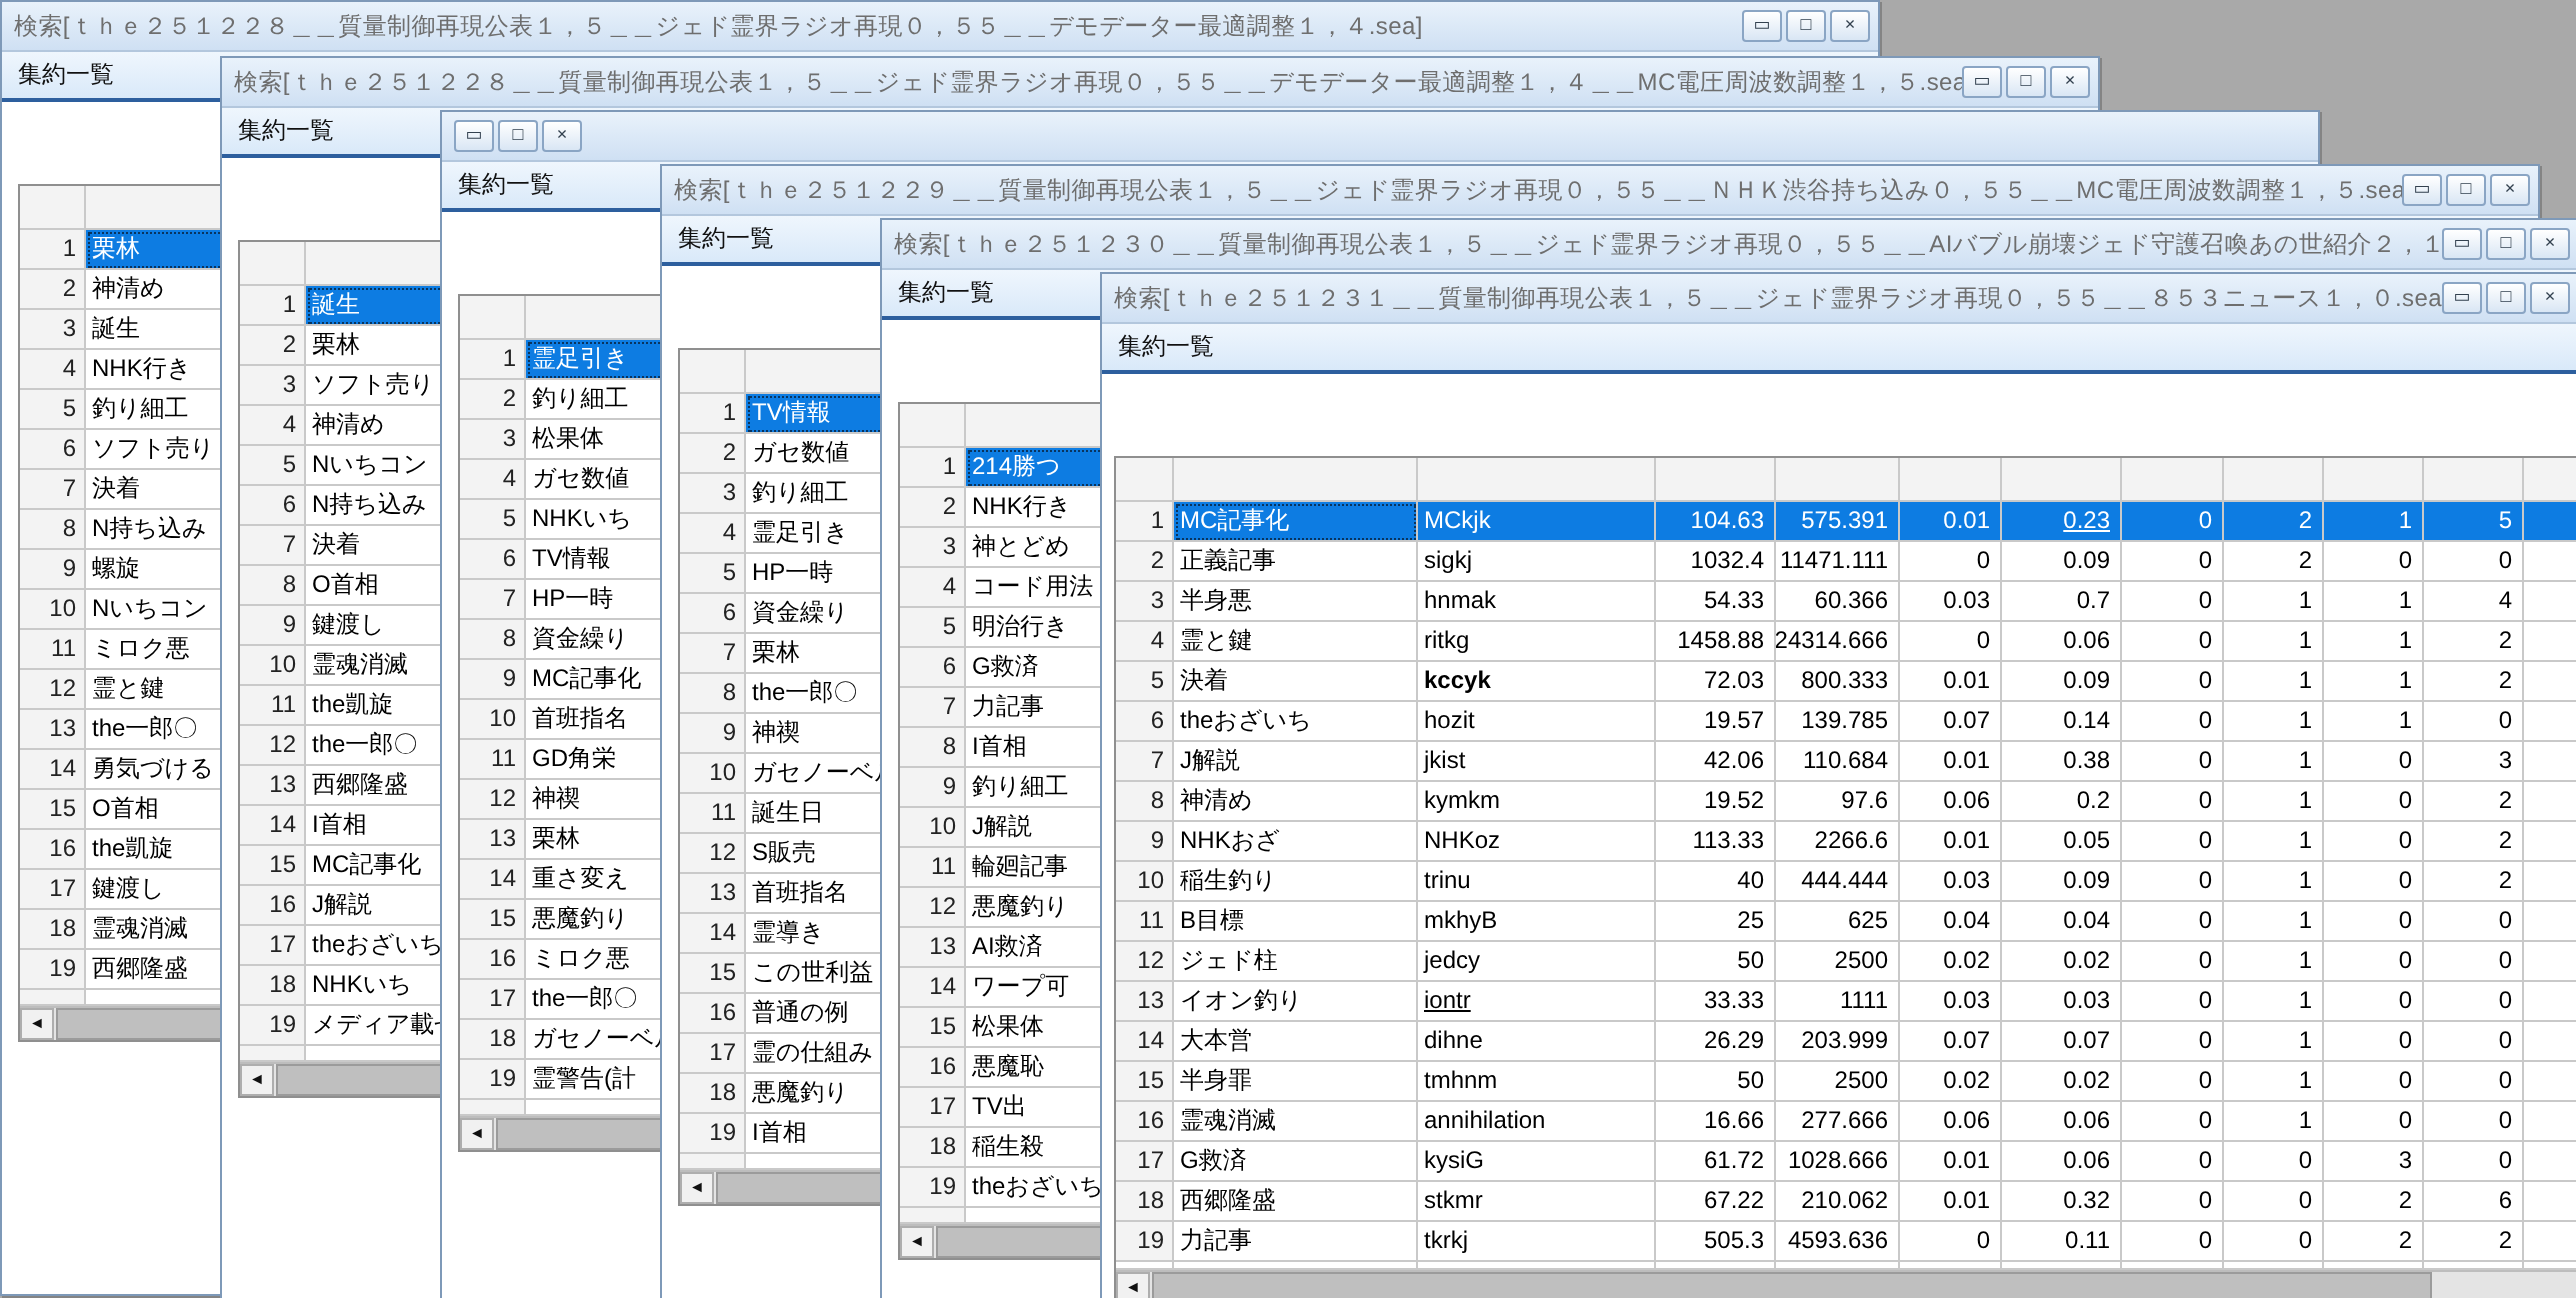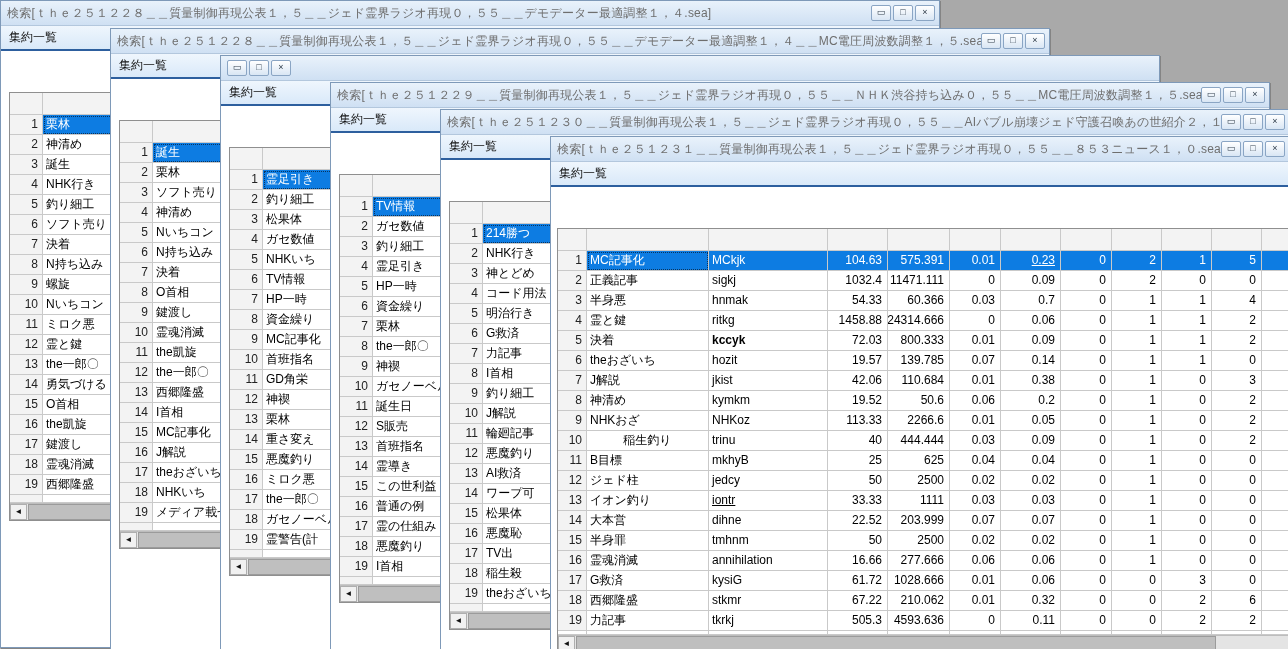--- a/index.html
+++ b/index.html
@@ -803,21 +803,21 @@
           <div class="gcell num" style="width: 50px;">1</div>
           <div class="gcell num" style="width: 50px;">0</div>
           <div class="gcell num" style="width: 50px;">3</div>
           <div class="gcell" style="width: 60px;"></div>
         </div>
         <div class="grow">
           <div class="gcell rownum" style="width: 29px;">8</div>
           <div class="gcell" style="width: 122px;">神清め</div>
           <div class="gcell" style="width: 119px;">kymkm</div>
           <div class="gcell num" style="width: 60px;">19.52</div>
-          <div class="gcell num" style="width: 62px;">50.6</div>
+          <div class="gcell num" style="width: 62px;">97.6</div>
           <div class="gcell num" style="width: 51px;">0.06</div>
           <div class="gcell num" style="width: 60px;">0.2</div>
           <div class="gcell num" style="width: 51px;">0</div>
           <div class="gcell num" style="width: 50px;">1</div>
           <div class="gcell num" style="width: 50px;">0</div>
           <div class="gcell num" style="width: 50px;">2</div>
           <div class="gcell" style="width: 60px;"></div>
         </div>
         <div class="grow">
           <div class="gcell rownum" style="width: 29px;">9</div>
@@ -828,21 +828,21 @@
           <div class="gcell num" style="width: 51px;">0.01</div>
           <div class="gcell num" style="width: 60px;">0.05</div>
           <div class="gcell num" style="width: 51px;">0</div>
           <div class="gcell num" style="width: 50px;">1</div>
           <div class="gcell num" style="width: 50px;">0</div>
           <div class="gcell num" style="width: 50px;">2</div>
           <div class="gcell" style="width: 60px;"></div>
         </div>
         <div class="grow">
           <div class="gcell rownum" style="width: 29px;">10</div>
-          <div class="gcell" style="width: 122px; text-align: center;">稲生釣り</div>
+          <div class="gcell" style="width: 122px;">稲生釣り</div>
           <div class="gcell" style="width: 119px;">trinu</div>
           <div class="gcell num" style="width: 60px;">40</div>
           <div class="gcell num" style="width: 62px;">444.444</div>
           <div class="gcell num" style="width: 51px;">0.03</div>
           <div class="gcell num" style="width: 60px;">0.09</div>
           <div class="gcell num" style="width: 51px;">0</div>
           <div class="gcell num" style="width: 50px;">1</div>
           <div class="gcell num" style="width: 50px;">0</div>
           <div class="gcell num" style="width: 50px;">2</div>
           <div class="gcell" style="width: 60px;"></div>
@@ -886,21 +886,21 @@
           <div class="gcell num" style="width: 51px;">0</div>
           <div class="gcell num" style="width: 50px;">1</div>
           <div class="gcell num" style="width: 50px;">0</div>
           <div class="gcell num" style="width: 50px;">0</div>
           <div class="gcell" style="width: 60px;"></div>
         </div>
         <div class="grow">
           <div class="gcell rownum" style="width: 29px;">14</div>
           <div class="gcell" style="width: 122px;">大本営</div>
           <div class="gcell" style="width: 119px;">dihne</div>
-          <div class="gcell num" style="width: 60px;">22.52</div>
+          <div class="gcell num" style="width: 60px;">26.29</div>
           <div class="gcell num" style="width: 62px;">203.999</div>
           <div class="gcell num" style="width: 51px;">0.07</div>
           <div class="gcell num" style="width: 60px;">0.07</div>
           <div class="gcell num" style="width: 51px;">0</div>
           <div class="gcell num" style="width: 50px;">1</div>
           <div class="gcell num" style="width: 50px;">0</div>
           <div class="gcell num" style="width: 50px;">0</div>
           <div class="gcell" style="width: 60px;"></div>
         </div>
         <div class="grow">

